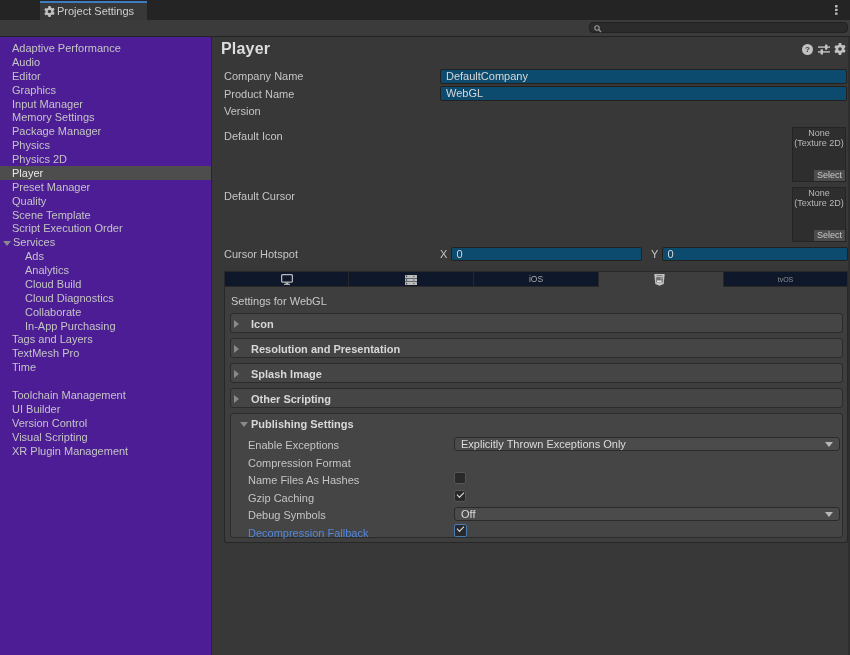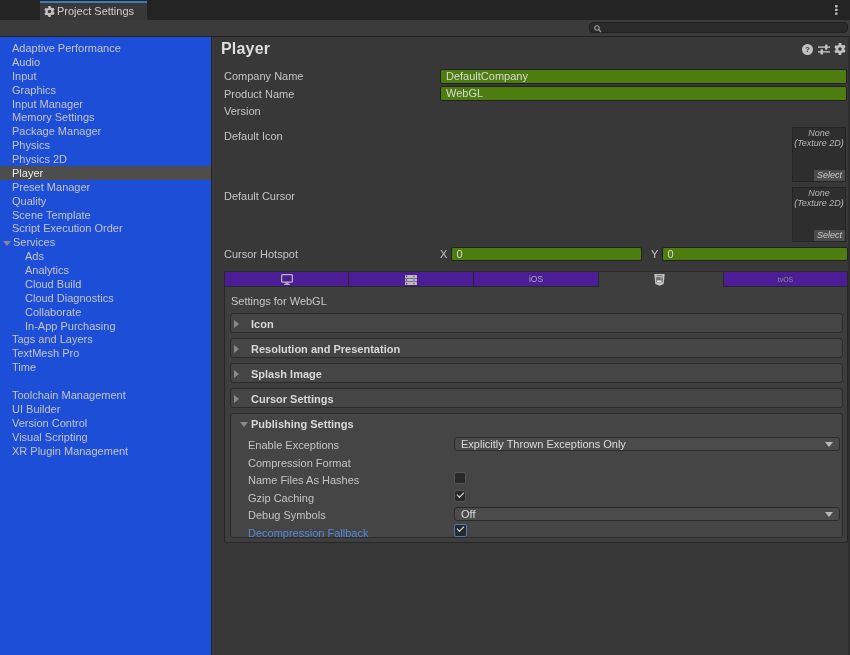--- a/index.html
+++ b/index.html
@@ -11,41 +11,41 @@
   #tabstrip { position:absolute; left:0; top:0; width:850px; height:20px; background:#242424; }
   #tab { position:absolute; left:0; top:1px; width:107px; height:19px; background:#383838; border-top:2px solid #3d7dbd;margin-left:40px; }
   #tab .label { position:absolute; left:17px; top:2px; font-size:11px; color:#cfcfcf; }
   #kebab { position:absolute; right:12px; top:5px; }
 
   
   #toolbar { position:absolute; left:0; top:20px; width:850px; height:17px; background:#3b3b3b; border-bottom:1px solid #232323; }
   #search { position:absolute; left:589px; top:1.5px; width:259px; height:11px; background:#2b2b2b; border:1px solid #212121; border-radius:4px; }
 
   
-  #sidebar { position:absolute; left:0; top:37px; width:211px; height:618px; background:#1d4ed8; }
+  #sidebar { position:absolute; left:0; top:37px; width:211px; height:618px; background:#4c1d95; }
   #vdivider { position:absolute; left:211px; top:37px; width:1px; height:618px; background:#262626; }
   .sitem { position:absolute; left:0; width:211px; height:14px; font-size:11px; color:#c4c4c4; line-height:14px; padding-left:12px; white-space:nowrap; }
   .sitem.sub { padding-left:25px; }
   .sitem.sel { background:#4d4d4d; color:#e8e8e8; }
   .tri-down { display:inline-block; width:0; height:0; border-left:4px solid transparent; border-right:4px solid transparent; border-top:5px solid #8a8a8a; }
 
   
   #main { position:absolute; left:212px; top:37px; width:638px; height:618px; background:#383838; }
   #main .rightedge { position:absolute; right:0; top:0; width:2px; height:618px; background:#2e2e2e; }
   h1 { position:absolute; left:9px; top:3px; font-size:16px; font-weight:bold; color:#dedede; letter-spacing:0.2px; }
   .lbl { position:absolute; font-size:11px; color:#c4c4c4; white-space:nowrap; }
-  .tfield { position:absolute; background:#4d7c0f; border:1px solid #212121; border-radius:2px; font-size:11px; color:#d8d8d8; line-height:13px; padding-left:5px; }
-
-  
-  .texbox { position:absolute; left:580px; width:54px; height:55px; background:#2e2e2e; border:1px solid #242424; font-size:9px; color:#b8b8b8; text-align:center;font-style:italic; }
+  .tfield { position:absolute; background:#0c4a6e; border:1px solid #212121; border-radius:2px; font-size:11px; color:#d8d8d8; line-height:13px; padding-left:5px; }
+
+  
+  .texbox { position:absolute; left:580px; width:54px; height:55px; background:#2e2e2e; border:1px solid #242424; font-size:9px; color:#b8b8b8; text-align:center; }
   .texbox .selectbtn { position:absolute; right:0; bottom:0; width:31px; height:11px; background:#4c4c4c; color:#c8c8c8; font-size:9px; line-height:11px; text-align:center;margin-top:17px; }
 
   
   #ptabs { position:absolute; left:12px; top:234px; width:624px; height:16px; }
-  .ptab { position:absolute; top:0; height:16px; background:#4c1d95; border:1px solid #282828; border-left:none; }
+  .ptab { position:absolute; top:0; height:16px; background:#0f172a; border:1px solid #282828; border-left:none; }
   .ptab.first { border-left:1px solid #282828; }
   .ptab.sel { background:#3e3e3e; border-bottom:none; }
   .ptab .txt { width:100%; text-align:center; font-size:9px; color:#c0c0c0; line-height:15px; }
 
   
   #groupbox { position:absolute; left:12px; top:250px; width:624px; height:256px; background:#3e3e3e; border:1px solid #272727; border-top:none; border-radius:0 0 3px 3px; }
 
   .secheader { position:absolute; left:5px; width:613px; height:20px; background:#454545; border:1px solid #2b2b2b; border-radius:3px; }
   .secheader .tri { position:absolute; left:3px; top:6px; width:0; height:0; border-top:4px solid transparent; border-bottom:4px solid transparent; border-left:5px solid #8a8a8a; }
   .secheader .txt { position:absolute; left:20px; top:4px; font-size:11px; font-weight:bold; color:#d8d8d8; }
@@ -84,21 +84,21 @@
     <svg class="abs" style="left:4px;top:2px" width="8" height="8" viewBox="0 0 8 8">
         <circle cx="3" cy="3" r="2.2" fill="none" stroke="#999999" stroke-width="1.1"></circle>
         <line x1="4.7" y1="4.7" x2="7" y2="7" stroke="#999999" stroke-width="1.2"></line>
       </svg>
   </div>
 </div>
 
 <div id="sidebar">
     <div class="sitem" style="top:4.00px">Adaptive Performance</div>
     <div class="sitem" style="top:17.88px">Audio</div>
-    <div class="sitem" style="top:31.76px">Input</div>
+    <div class="sitem" style="top:31.76px">Editor</div>
     <div class="sitem" style="top:45.64px">Graphics</div>
     <div class="sitem" style="top:59.52px">Input Manager</div>
     <div class="sitem" style="top:73.40px">Memory Settings</div>
     <div class="sitem" style="top:87.28px">Package Manager</div>
     <div class="sitem" style="top:101.16px">Physics</div>
     <div class="sitem" style="top:115.04px">Physics 2D</div>
     <div class="sitem sel" style="top:128.92px">Player</div>
     <div class="sitem" style="top:142.80px">Preset Manager</div>
     <div class="sitem" style="top:156.68px">Quality</div>
     <div class="sitem" style="top:170.56px">Scene Template</div>
@@ -205,21 +205,21 @@
     <div class="secheader" style="top:50.7px">
         <div class="tri"></div>
         <div class="txt">Resolution and Presentation</div>
       </div>
     <div class="secheader" style="top:75.9px">
         <div class="tri"></div>
         <div class="txt">Splash Image</div>
       </div>
     <div class="secheader" style="top:101.1px">
         <div class="tri"></div>
-        <div class="txt">Cursor Settings</div>
+        <div class="txt">Other Scripting</div>
       </div>
 
     <div id="pubbox">
       <div class="tri"></div>
         <div class="htxt">Publishing Settings</div>
       <div class="plbl" style="top:25px">Enable Exceptions</div>
       <div class="dropdown" style="top:22.5px">Explicitly Thrown Exceptions Only<div class="arr"></div></div>
       <div class="plbl" style="top:42.5px">Compression Format</div>
       <div class="plbl" style="top:60px">Name Files As Hashes</div>
       <div class="chk" style="top:58px"></div>

